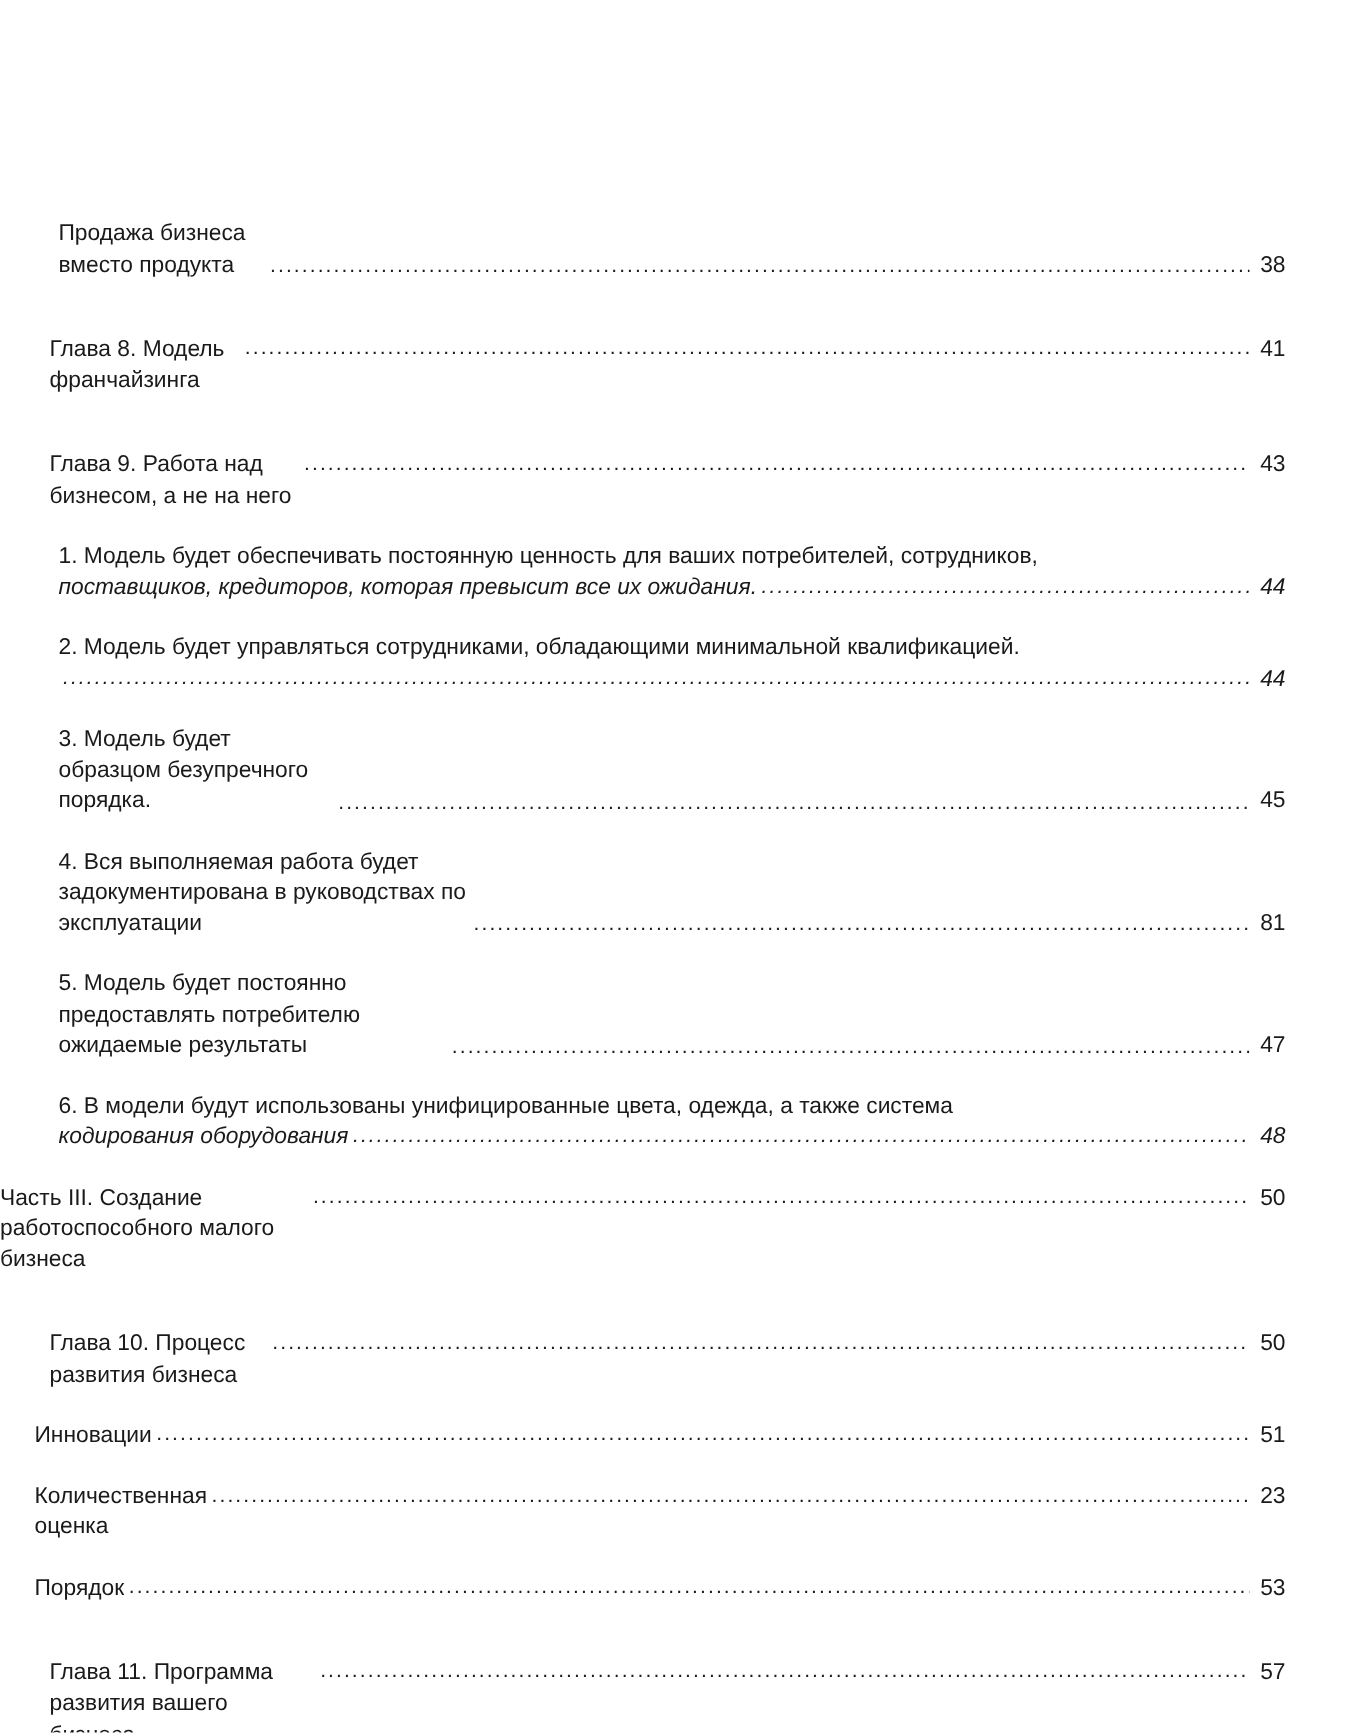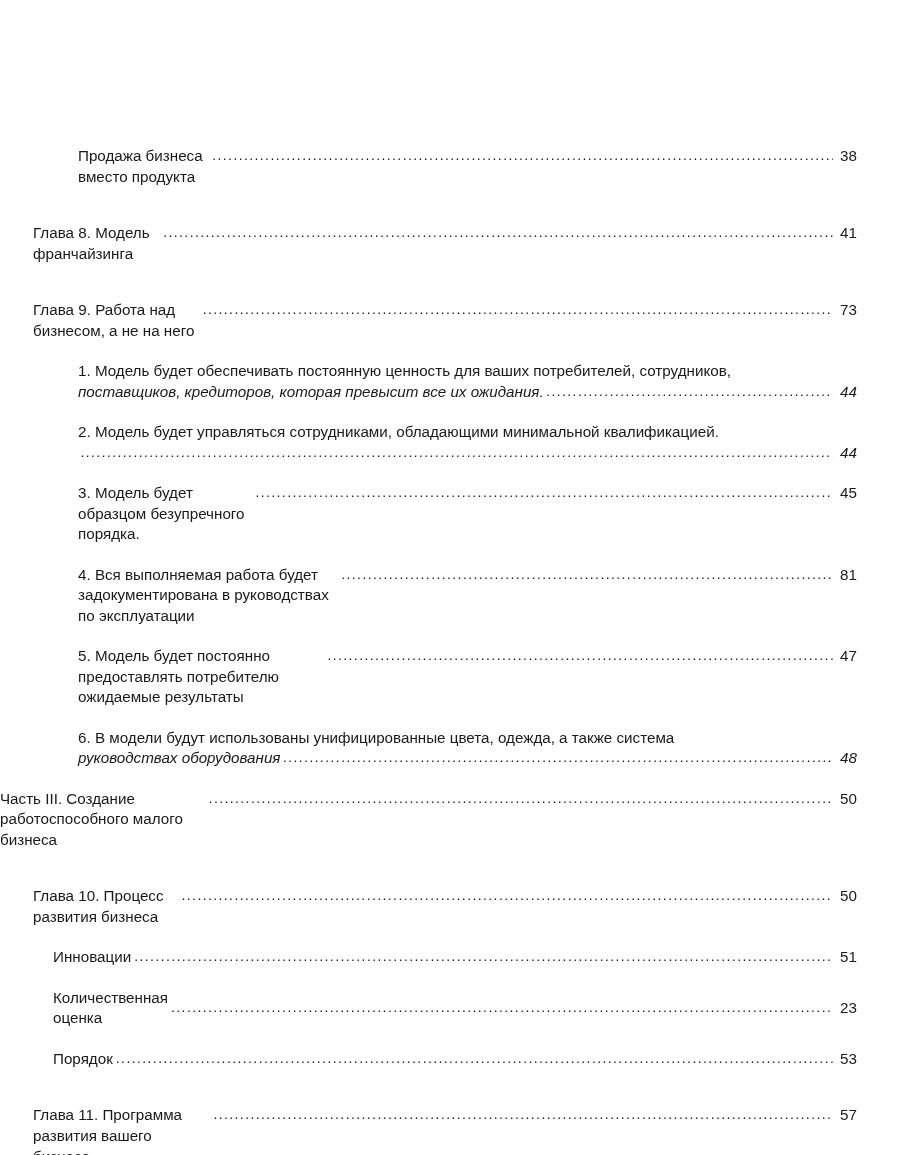--- a/index.html
+++ b/index.html
@@ -52,22 +52,22 @@
     top: -1px;
   }
   .toc-entry .page-num {
     flex: 0 0 auto;
     text-align: right;
     min-width: 22px;
   }
   
   .lvl-0 { }
   .lvl-1 { padding-left: 33px; margin-top: 36px; }
-  .lvl-2 { padding-left: 78px; }
-  .lvl-3 { padding-left: 53px; align-items: center; }
+  .lvl-2 { padding-left: 39px; align-items: flex-end; }
+  .lvl-3 { padding-left: 23px; }
 
   
   .multi {
     display: block;
     position: relative;
   }
   .multi .line1 {
     display: block;
   }
   .multi .line2 {
@@ -88,21 +88,21 @@
         <span class="page-num">38</span>
       </div>
       <div class="toc-entry lvl-1">
         <span class="txt">Глава 8. Модель франчайзинга</span>
         <span class="leader">............................................................................................................................................................................................................................</span>
         <span class="page-num">41</span>
       </div>
       <div class="toc-entry lvl-1">
         <span class="txt">Глава 9. Работа над бизнесом, а не на него</span>
         <span class="leader">............................................................................................................................................................................................................................</span>
-        <span class="page-num">73</span>
+        <span class="page-num">43</span>
       </div>
       <div class="toc-entry lvl-2 multi">
         <span class="line1">1. Модель будет обеспечивать постоянную ценность для ваших потребителей, сотрудников,</span>
         <span class="line2">
           <span class="txt">поставщиков, кредиторов, которая превысит все их ожидания.</span>
           <span class="leader">............................................................................................................................................................................................................................</span>
           <span class="page-num">44</span>
         </span>
       </div>
       <div class="toc-entry lvl-2 multi">
@@ -124,21 +124,21 @@
         <span class="page-num">81</span>
       </div>
       <div class="toc-entry lvl-2">
         <span class="txt">5. Модель будет постоянно предоставлять потребителю ожидаемые результаты</span>
         <span class="leader">............................................................................................................................................................................................................................</span>
         <span class="page-num">47</span>
       </div>
       <div class="toc-entry lvl-2 multi">
         <span class="line1">6. В модели будут использованы унифицированные цвета, одежда, а также система</span>
         <span class="line2">
-          <span class="txt">руководствах оборудования</span>
+          <span class="txt">кодирования оборудования</span>
           <span class="leader">............................................................................................................................................................................................................................</span>
           <span class="page-num">48</span>
         </span>
       </div>
       <div class="toc-entry lvl-0">
         <span class="txt">Часть III. Создание работоспособного малого бизнеса</span>
         <span class="leader">............................................................................................................................................................................................................................</span>
         <span class="page-num">50</span>
       </div>
       <div class="toc-entry lvl-1">

